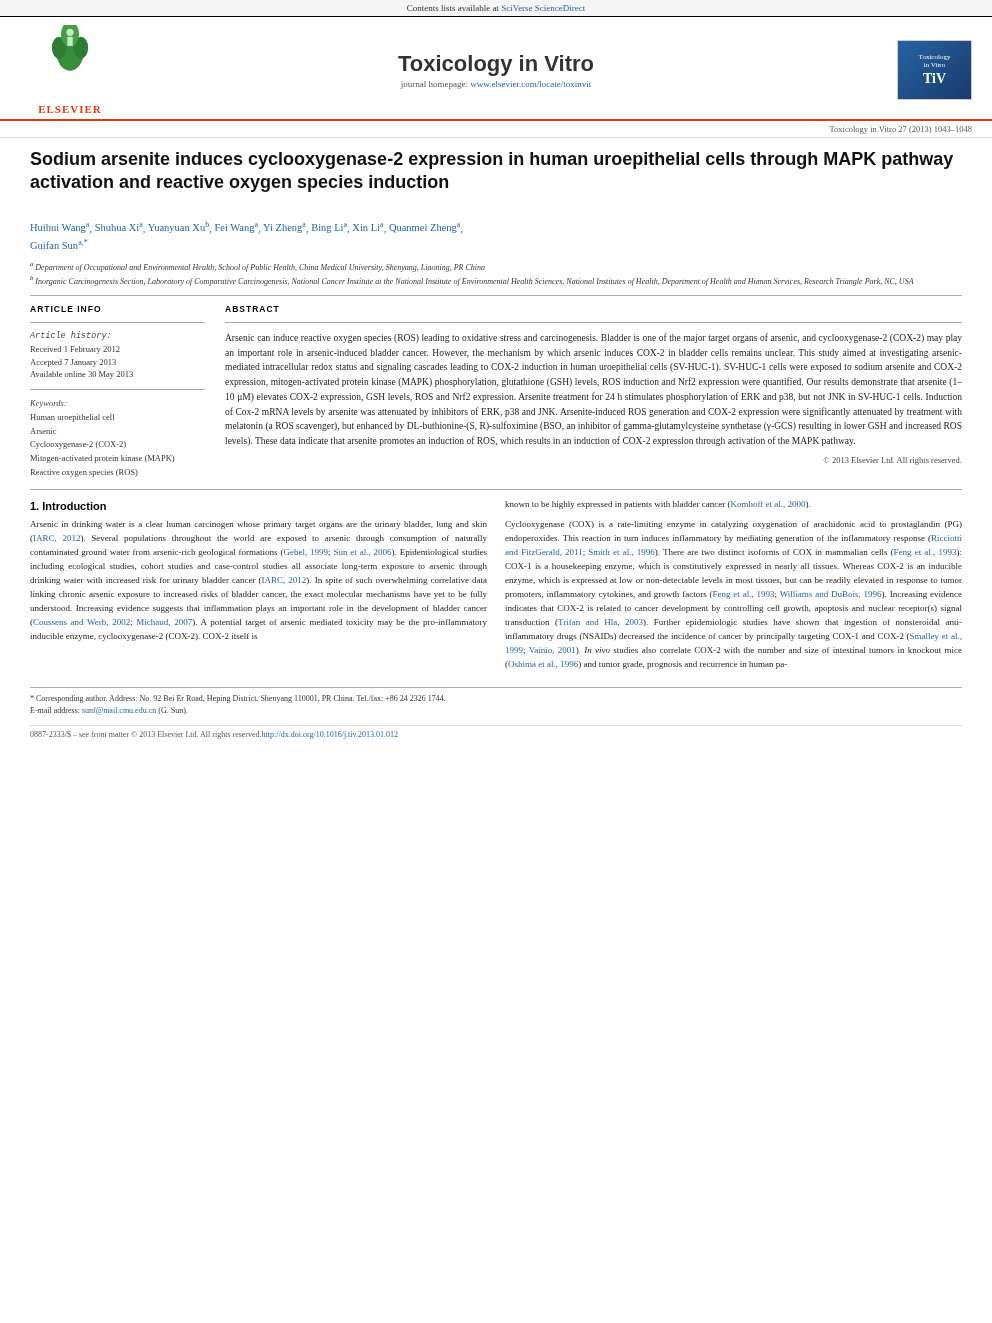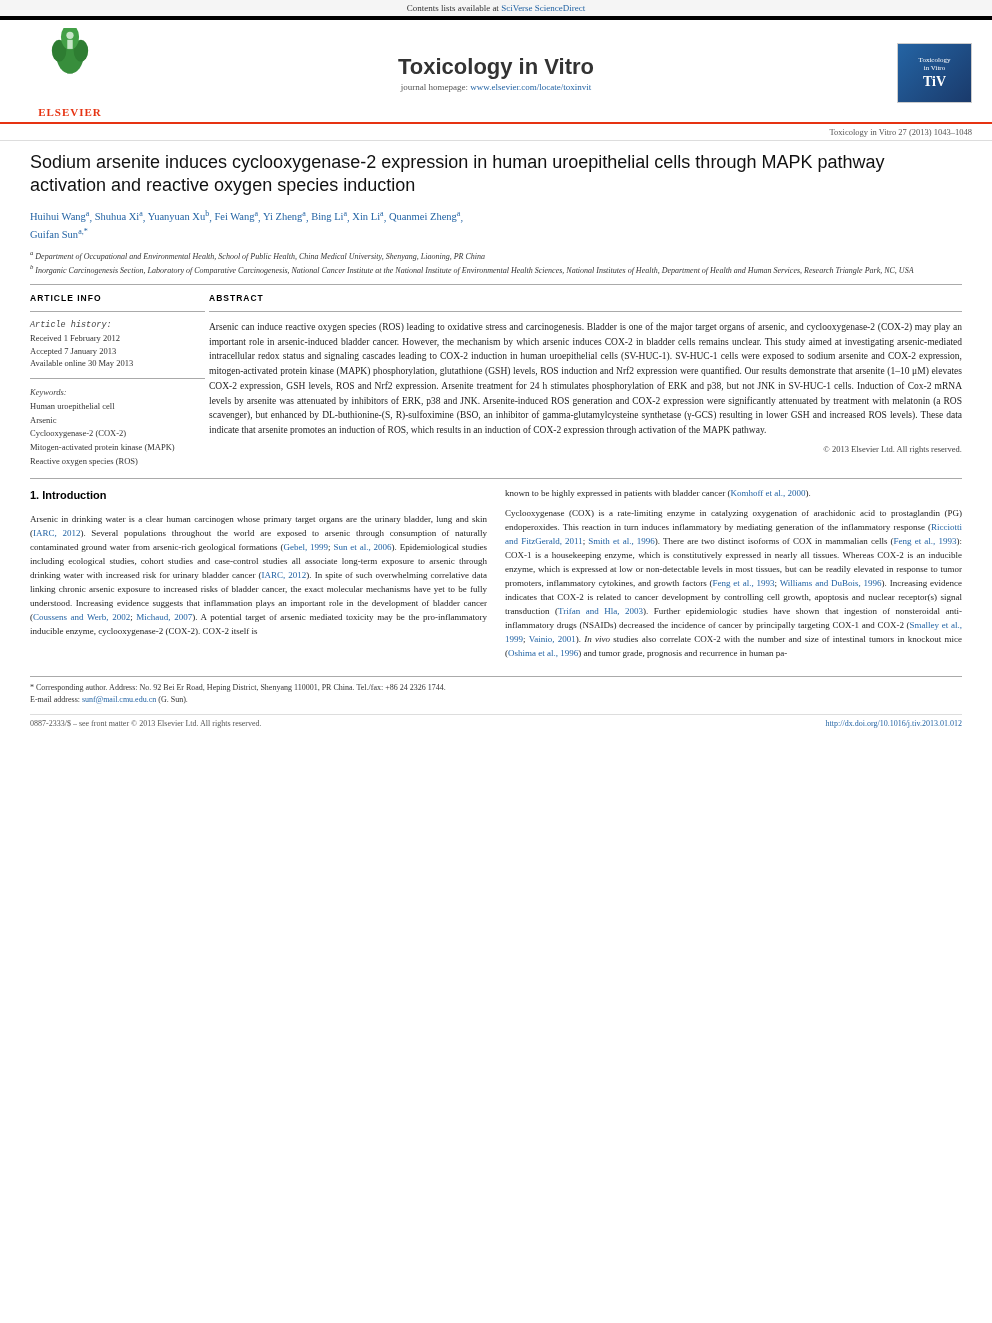--- a/index.html
+++ b/index.html
@@ -14,21 +14,21 @@
 
     .page-wrapper {
       width: 992px;
       background: #fff;
       padding: 0;
     }
 
     
     .top-bar {
       background: #f5f5f5;
-      border-bottom: 4px solid #000000;
+      border-bottom: 1px solid #000000;
       text-align: center;
       padding: 3px 0;
       font-size: 9px;
       color: #333;
     }
     .top-bar a { color: #2464a4; text-decoration: none; }
 
     
     .journal-header {
       display: flex;
@@ -106,24 +106,24 @@
     }
 
     
     .main-content {
       padding: 10px 30px 10px 30px;
     }
 
     
     .article-title {
       font-size: 18px;
-      font-weight: normal;
+      font-weight: bold;
       color: #111;
       line-height: 1.3;
-      margin-bottom: 10px;
+      margin-bottom: 24px;
       font-family: Arial, sans-serif;
     }
 
     
     .authors {
       font-size: 10.5px;
       color: #2464a4;
       margin-bottom: 6px;
       line-height: 1.5;
     }
@@ -144,21 +144,21 @@
     
     .divider {
       border: none;
       border-top: 1px solid #aaa;
       margin: 8px 0;
     }
 
     
     .two-col {
       display: flex;
-      gap: 4px;
+      gap: 20px;
       margin-top: 6px;
     }
     .col-left {
       width: 175px;
       flex-shrink: 0;
     }
     .col-right {
       flex: 1;
     }
 
@@ -226,21 +226,21 @@
       font-size: 9px;
       color: #222;
       line-height: 1.55;
       text-align: justify;
     }
 
     .section-heading {
       font-size: 11px;
       font-weight: bold;
       color: #000;
-      margin-bottom: 9px;
+      margin-bottom: 3px;
       font-family: Arial, sans-serif;
     }
 
     .body-col p {
       margin-bottom: 6px;
       font-size: 9px;
     }
     .body-col a { color: #2464a4; text-decoration: none; }
 
     
@@ -255,21 +255,20 @@
     .footnote-section a { color: #2464a4; text-decoration: none; }
 
     
     .bottom-bar {
       margin-top: 8px;
       padding: 4px 0;
       border-top: 1px solid #ddd;
       font-size: 8px;
       color: #555;
       display: flex;
-      justify-content: space-between;
       align-items: center;
     }
     .bottom-bar a { color: #2464a4; text-decoration: none; }
   </style>
 </head>
 <body>
 
 <div class="page-wrapper">
 
   <div class="top-bar">

